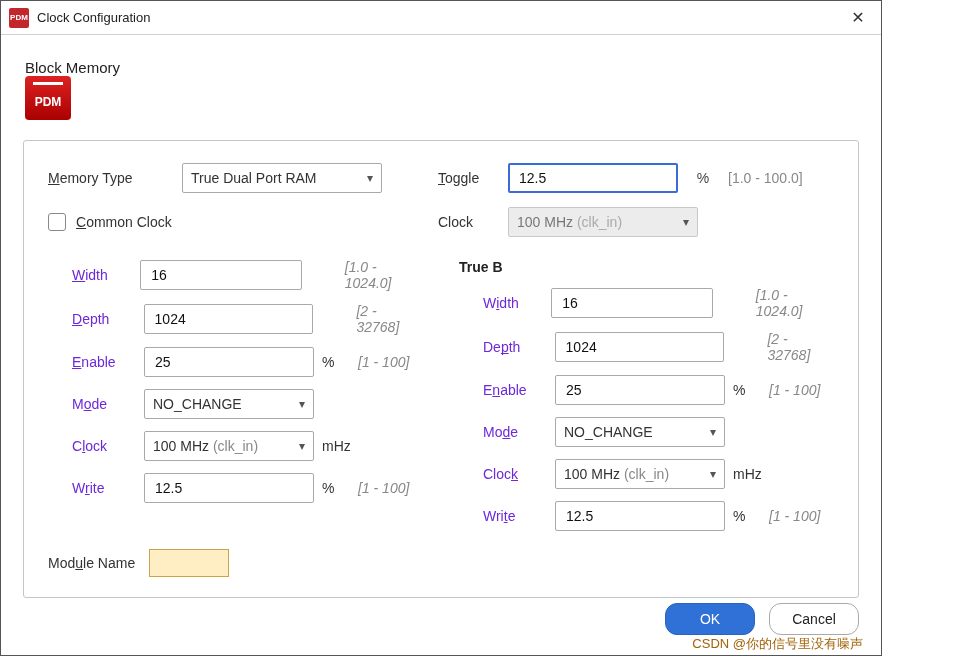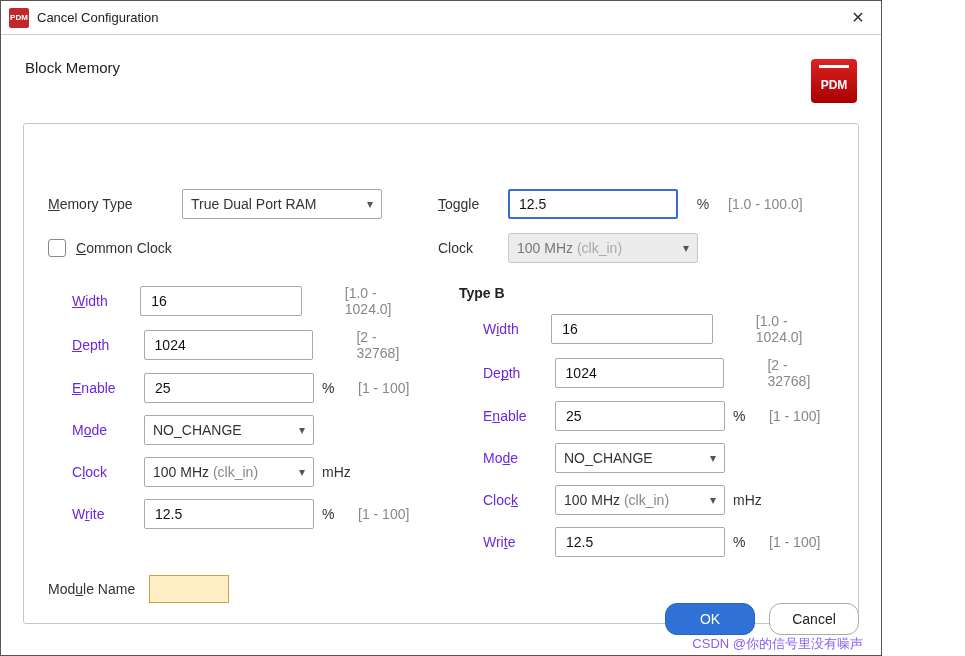--- a/index.html
+++ b/index.html
@@ -19,20 +19,21 @@
     color: #fff; font-size: 8px; font-weight: bold; margin-right: 8px;
   }
   .titlebar .title { font-size: 13px; color: #222; flex: 1; }
   .titlebar .close {
     width: 46px; height: 100%; display: flex; align-items: center;
     justify-content: center; font-size: 16px; color: #333; cursor: pointer;
   }
   .header {
     padding: 24px 24px 6px 24px; display: flex; align-items: flex-start;
     justify-content: space-between;
+    flex-direction: column;
   }
   .header .label { font-size: 15px; color: #222; }
   .logo-big {
     width: 46px; height: 44px; background: linear-gradient(#d22, #a00);
     border-radius: 4px; display: flex; align-items: center; justify-content: center;
     color: #fff; font-weight: 700; font-size: 12px; position: relative;
   }
   .logo-big::before { content:""; position:absolute; top:6px; left:8px; right:8px; height:3px; background:#fff; }
   .panel {
     margin: 14px 22px 0 22px; border: 1px solid #c5c5c5; border-radius: 3px;
@@ -54,64 +55,64 @@
     border: none; outline: none; width: 100%; font-size: 14px; color:#111;
     background: transparent;
   }
   .input.focused { border: 2px solid #3a6bd6; padding: 1px 7px; }
   .chk {
     width: 18px; height: 18px; border: 1px solid #888; border-radius: 3px;
     background:#fff;
   }
   .range { color:#888; font-size:14px; }
   .pct   { color:#444; font-size:14px; }
-  .toprow1 { margin-bottom: 14px; margin-top: 43px; }
+  .toprow1 { margin-bottom: 14px; }
   .memtype-sel { width: 200px; }
   .toggle-in { width: 170px; }
   .clk-sel { width: 190px; }
 
   .ports { display:flex; gap: 36px; margin-top: 22px; }
   .port  { flex:1; }
   .port-head { font-weight:600; font-size:14px; color:#222; margin-bottom: 12px; }
   .frow { display:flex; align-items:center; margin-bottom: 12px; }
   .frow .flabel { width: 72px; font-size:14px; color:#6d28d9; padding-left: 24px; box-sizing: content-box; width: 48px; }
   .port .flabel { width:72px; }
   .fval  { width: 170px; }
   .fmode { width: 170px; }
   .suffix { width: 38px; font-size:14px; color:#333; text-align:left; padding-left:8px; }
-  .frange { color:#888; font-size:14px; padding-left: 6px; }
+  .frange { color:#888; font-size:14px; padding-left: 6px; font-style: italic; }
 
   .modname { display:flex; align-items:center; gap:14px; margin-top: 6px; }
   .modname .mn-in {
     width: 80px; height: 28px; border:1px solid #c9a54a; background:#ffeec4;
   }
 
   .footer {
     position:absolute; right:22px; bottom:20px; display:flex; gap:14px;
   }
   .btn {
     min-width: 90px; height: 32px; border:1px solid #a9a9a9; background:#fff;
     border-radius:12px; font-size:14px; color:#222; display:flex; align-items:center;
     justify-content:center; cursor:pointer;
   }
   .btn.primary { background:#2f71d6; color:#fff; border:1px solid #2a64bd; }
 
   .watermark {
-    position:absolute; right:18px; bottom:2px; color:#8b5cf6; font-size:13px;
+    position:absolute; right:18px; bottom:2px; color:#a16207; font-size:13px;
     pointer-events:none;
   }
 </style>
 </head>
 <body>
 
 <div class="window">
 
   <div class="titlebar">
     <div class="app-ico">PDM</div>
-    <div class="title">Cancel Configuration</div>
+    <div class="title">Clock Configuration</div>
     <div class="close">✕</div>
   </div>
 
   <div class="header">
     <div class="label">Block Memory</div>
     <div class="logo-big">
         <span style="margin-top:8px">PDM</span>
       </div>
   </div>
 
@@ -192,21 +193,21 @@
           <div class="flabel">W<span class="u">r</span>ite</div>
           <div class="input fval">
               <input value="12.5" style="">
             </div>
           <div class="suffix">%</div>
           <div class="frange">[1 - 100]</div>
         </div>
       </div>
 
       <div class="port">
-        <div class="port-head">Type B</div>
+        <div class="port-head">True B</div>
 
         <div class="frow">
           <div class="flabel">W<span class="u">i</span>dth</div>
           <div class="input fval">
               <input value="16" style="">
             </div>
           <div class="suffix"></div>
           <div class="frange">[1.0 - 1024.0]</div>
         </div>
         <div class="frow">

